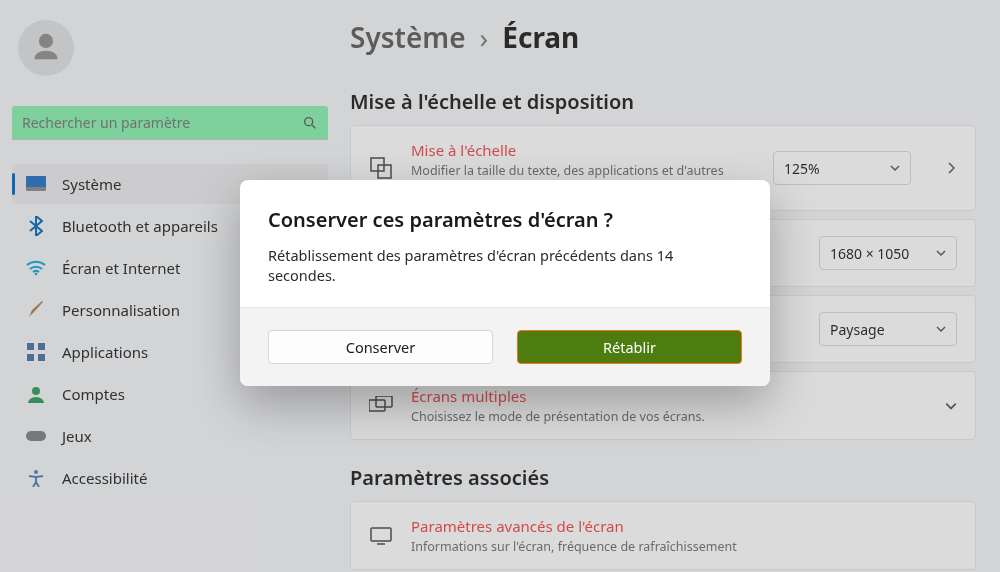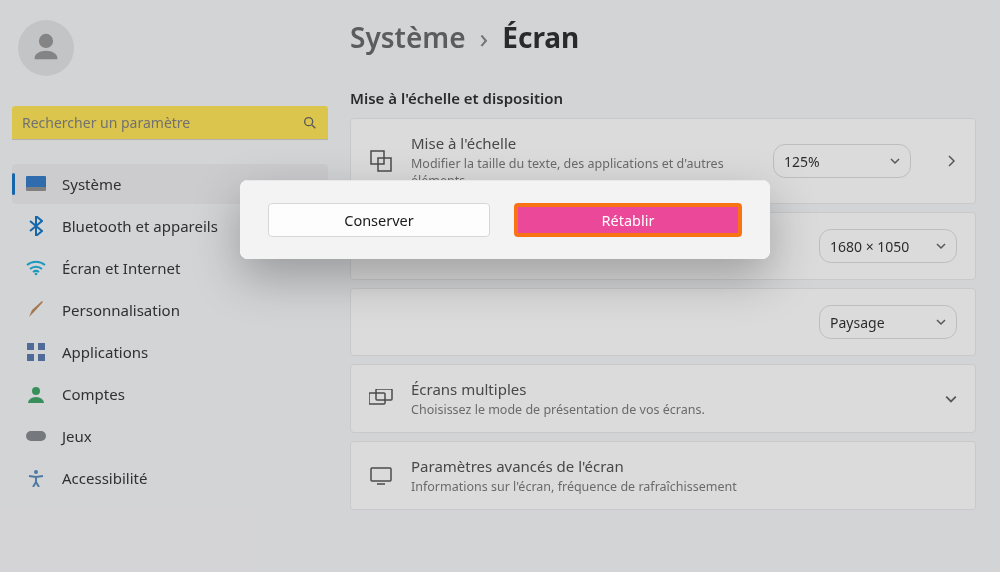--- a/index.html
+++ b/index.html
@@ -1,52 +1,52 @@
 <!DOCTYPE html>
 <html><head>
 <meta charset="utf-8">
 <style>
   *{box-sizing:border-box;margin:0;padding:0;font-family:"Segoe UI",system-ui,sans-serif;}
   body{width:1000px;height:572px;overflow:hidden;background:#f3f4f6;color:#1a1a1a;position:relative;}
   .app{display:flex;height:100%;}
   .sidebar{width:340px;padding:14px 12px 0 12px;}
   .avatar{width:56px;height:56px;border-radius:50%;background:#dedfe1;display:flex;align-items:center;justify-content:center;margin:6px 0 0 6px;}
   .avatar svg{width:34px;height:34px;fill:#8d8d8d;}
-  .search{margin-top:30px;position:relative;height:34px;border-bottom:1px solid #c8c8c8;background:#fde047;border-radius:3px 3px 0 0;display:flex;align-items:center;padding:0 10px;}
+  .search{margin-top:30px;position:relative;height:34px;border-bottom:1px solid #c8c8c8;background:#86efac;border-radius:3px 3px 0 0;display:flex;align-items:center;padding:0 10px;}
   .search input{border:none;background:transparent;outline:none;font-size:14px;flex:1;color:#555;}
   .search .s-icon{width:16px;height:16px;flex:0 0 auto;}
   .nav{margin-top:24px;}
   .nav-item{height:40px;display:flex;align-items:center;padding:0 8px 0 14px;border-radius:4px;font-size:15px;color:#222;cursor:pointer;position:relative;margin-bottom:2px;}
   .nav-item.active{background:#eaeaec;}
   .nav-item.active::before{content:"";position:absolute;left:0;top:9px;bottom:9px;width:3px;background:#0067c0;border-radius:3px;}
   .nav-item .ic{width:20px;height:20px;margin-right:16px;display:flex;align-items:center;justify-content:center;}
   .main{flex:1;padding:0 24px 0 10px;overflow:hidden;}
   .bc{display:flex;align-items:baseline;gap:14px;margin-top:18px;font-size:28px;}
   .bc .parent{color:#5a5a5a;font-weight:600;}
   .bc .sep{color:#7a7a7a;}
   .bc .cur{font-weight:700;}
-  .sec-title{font-size:15px;font-weight:600;margin-top:32px;margin-bottom:10px;}
+  .sec-title{font-size:20px;font-weight:600;margin-top:32px;margin-bottom:10px;}
   .card{background:#fdfdfe;border:1px solid #e6e6e8;border-radius:4px;padding:14px 18px;display:flex;align-items:center;gap:18px;margin-bottom:8px;min-height:68px;}
   .card .lead-ic{width:24px;height:24px;flex:0 0 auto;display:flex;align-items:center;justify-content:center;}
   .card .txt{flex:1;}
-  .card .ttl{font-size:15px;color:#404040;}
+  .card .ttl{font-size:15px;color:#ef4444;}
   .card .sub{font-size:12.5px;color:#6c6c6c;margin-top:2px;}
-  .sel{height:34px;min-width:138px;border:1px solid #d7d7d9;border-radius:12px;background:#fdfdfe;display:flex;align-items:center;justify-content:space-between;padding:0 10px;font-size:14px;cursor:pointer;}
+  .sel{height:34px;min-width:138px;border:1px solid #d7d7d9;border-radius:4px;background:#fdfdfe;display:flex;align-items:center;justify-content:space-between;padding:0 10px;font-size:14px;cursor:pointer;}
   .chev{width:10px;height:10px;}
   .chev-r{width:12px;height:12px;margin-left:16px;}
   
   .scrim{position:absolute;inset:0;background:rgba(100,100,100,0.22);}
   .dialog{position:absolute;left:240px;top:180px;width:530px;background:#fff;border-radius:8px;box-shadow:0 18px 48px rgba(0,0,0,.28);overflow:hidden;}
   .dialog .body{padding:26px 28px 22px 28px;}
   .dialog h2{font-size:20px;font-weight:600;margin-bottom:12px;}
   .dialog p{font-size:14.5px;color:#2b2b2b;}
   .dialog .btns{background:#f3f3f3;padding:22px 28px;display:flex;gap:24px;border-top:1px solid #e8e8e8;}
   .dialog .btn{flex:1;height:34px;border-radius:4px;font-size:14.5px;display:flex;align-items:center;justify-content:center;cursor:pointer;}
   .btn-sec{background:#fdfdfe;border:1px solid #d7d7d9;color:#1a1a1a;}
-  .btn-pri{background:#ec4899;color:#fff;border:4px solid #f97316;}
+  .btn-pri{background:#4d7c0f;color:#fff;border:1px solid #f97316;}
 </style>
 </head>
 <body>
 
 <div class="app">
   <aside class="sidebar">
     <div class="avatar">
       <svg viewBox="0 0 24 24">
           <path d="M12 12a5 5 0 1 0-5-5 5 5 0 0 0 5 5zm0 2c-4 0-8 2-8 5v1h16v-1c0-3-4-5-8-5z"></path>
         </svg>
@@ -191,35 +191,40 @@
         </span>
       <div class="txt">
         <div class="ttl">Écrans multiples</div>
         <div class="sub">Choisissez le mode de présentation de vos écrans.</div>
       </div>
       <svg class="chev" viewBox="0 0 10 10" style="width:12px;height:12px;">
           <path d="M1 3l4 4 4-4" fill="none" stroke="#555" stroke-width="1.5"></path>
         </svg>
     </div>
 
+    <div class="sec-title" style="margin-top:24px;">Paramètres associés</div>
 
     <div class="card">
       <span class="lead-ic">
           <svg width="22" height="18" viewBox="0 0 22 18">
             <rect x="1" y="1" width="20" height="13" rx="1" fill="none" stroke="#444" stroke-width="1.5"></rect>
             <line x1="7" y1="17" x2="15" y2="17" stroke="#444" stroke-width="1.5"></line>
           </svg>
         </span>
       <div class="txt">
         <div class="ttl">Paramètres avancés de l'écran</div>
         <div class="sub">Informations sur l'écran, fréquence de rafraîchissement</div>
       </div>
     </div>
   </main>
 </div>
 
 <div class="scrim"></div>
 <div class="dialog">
+  <div class="body">
+    <h2>Conserver ces paramètres d'écran ?</h2>
+    <p>Rétablissement des paramètres d'écran précédents dans 14 secondes.</p>
+  </div>
   <div class="btns">
     <div class="btn btn-sec">Conserver</div>
     <div class="btn btn-pri">Rétablir</div>
   </div>
 </div>
 
 </body></html>

